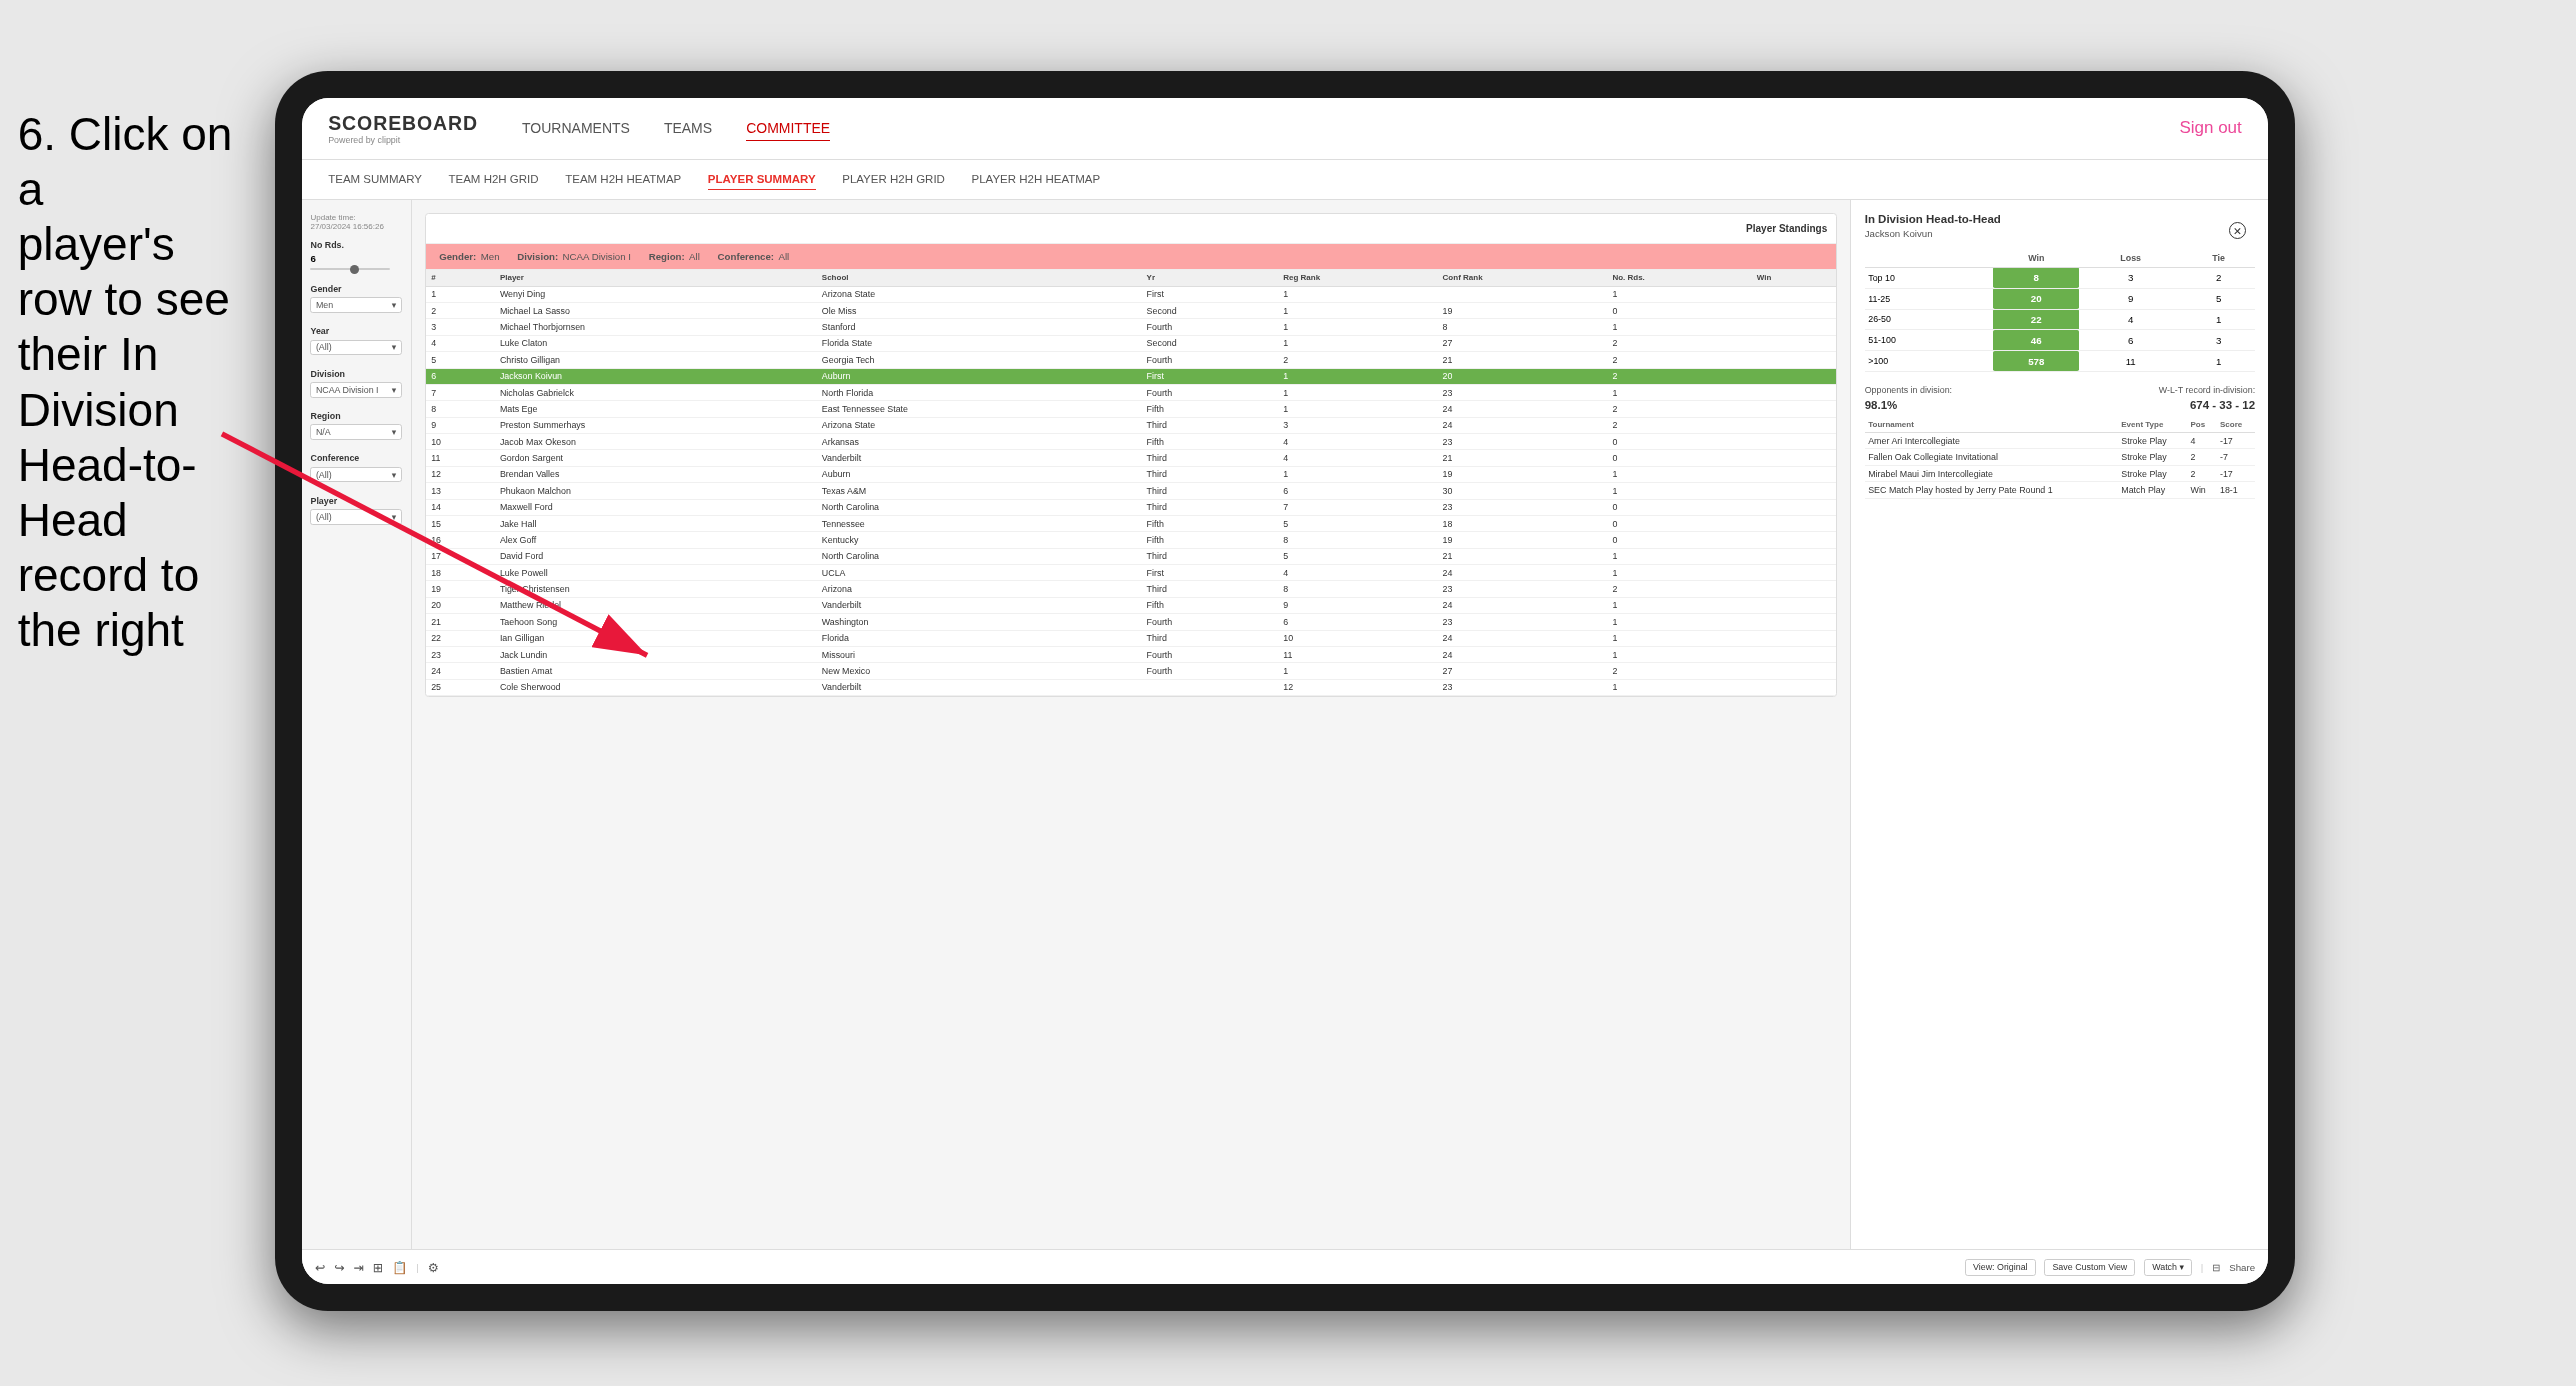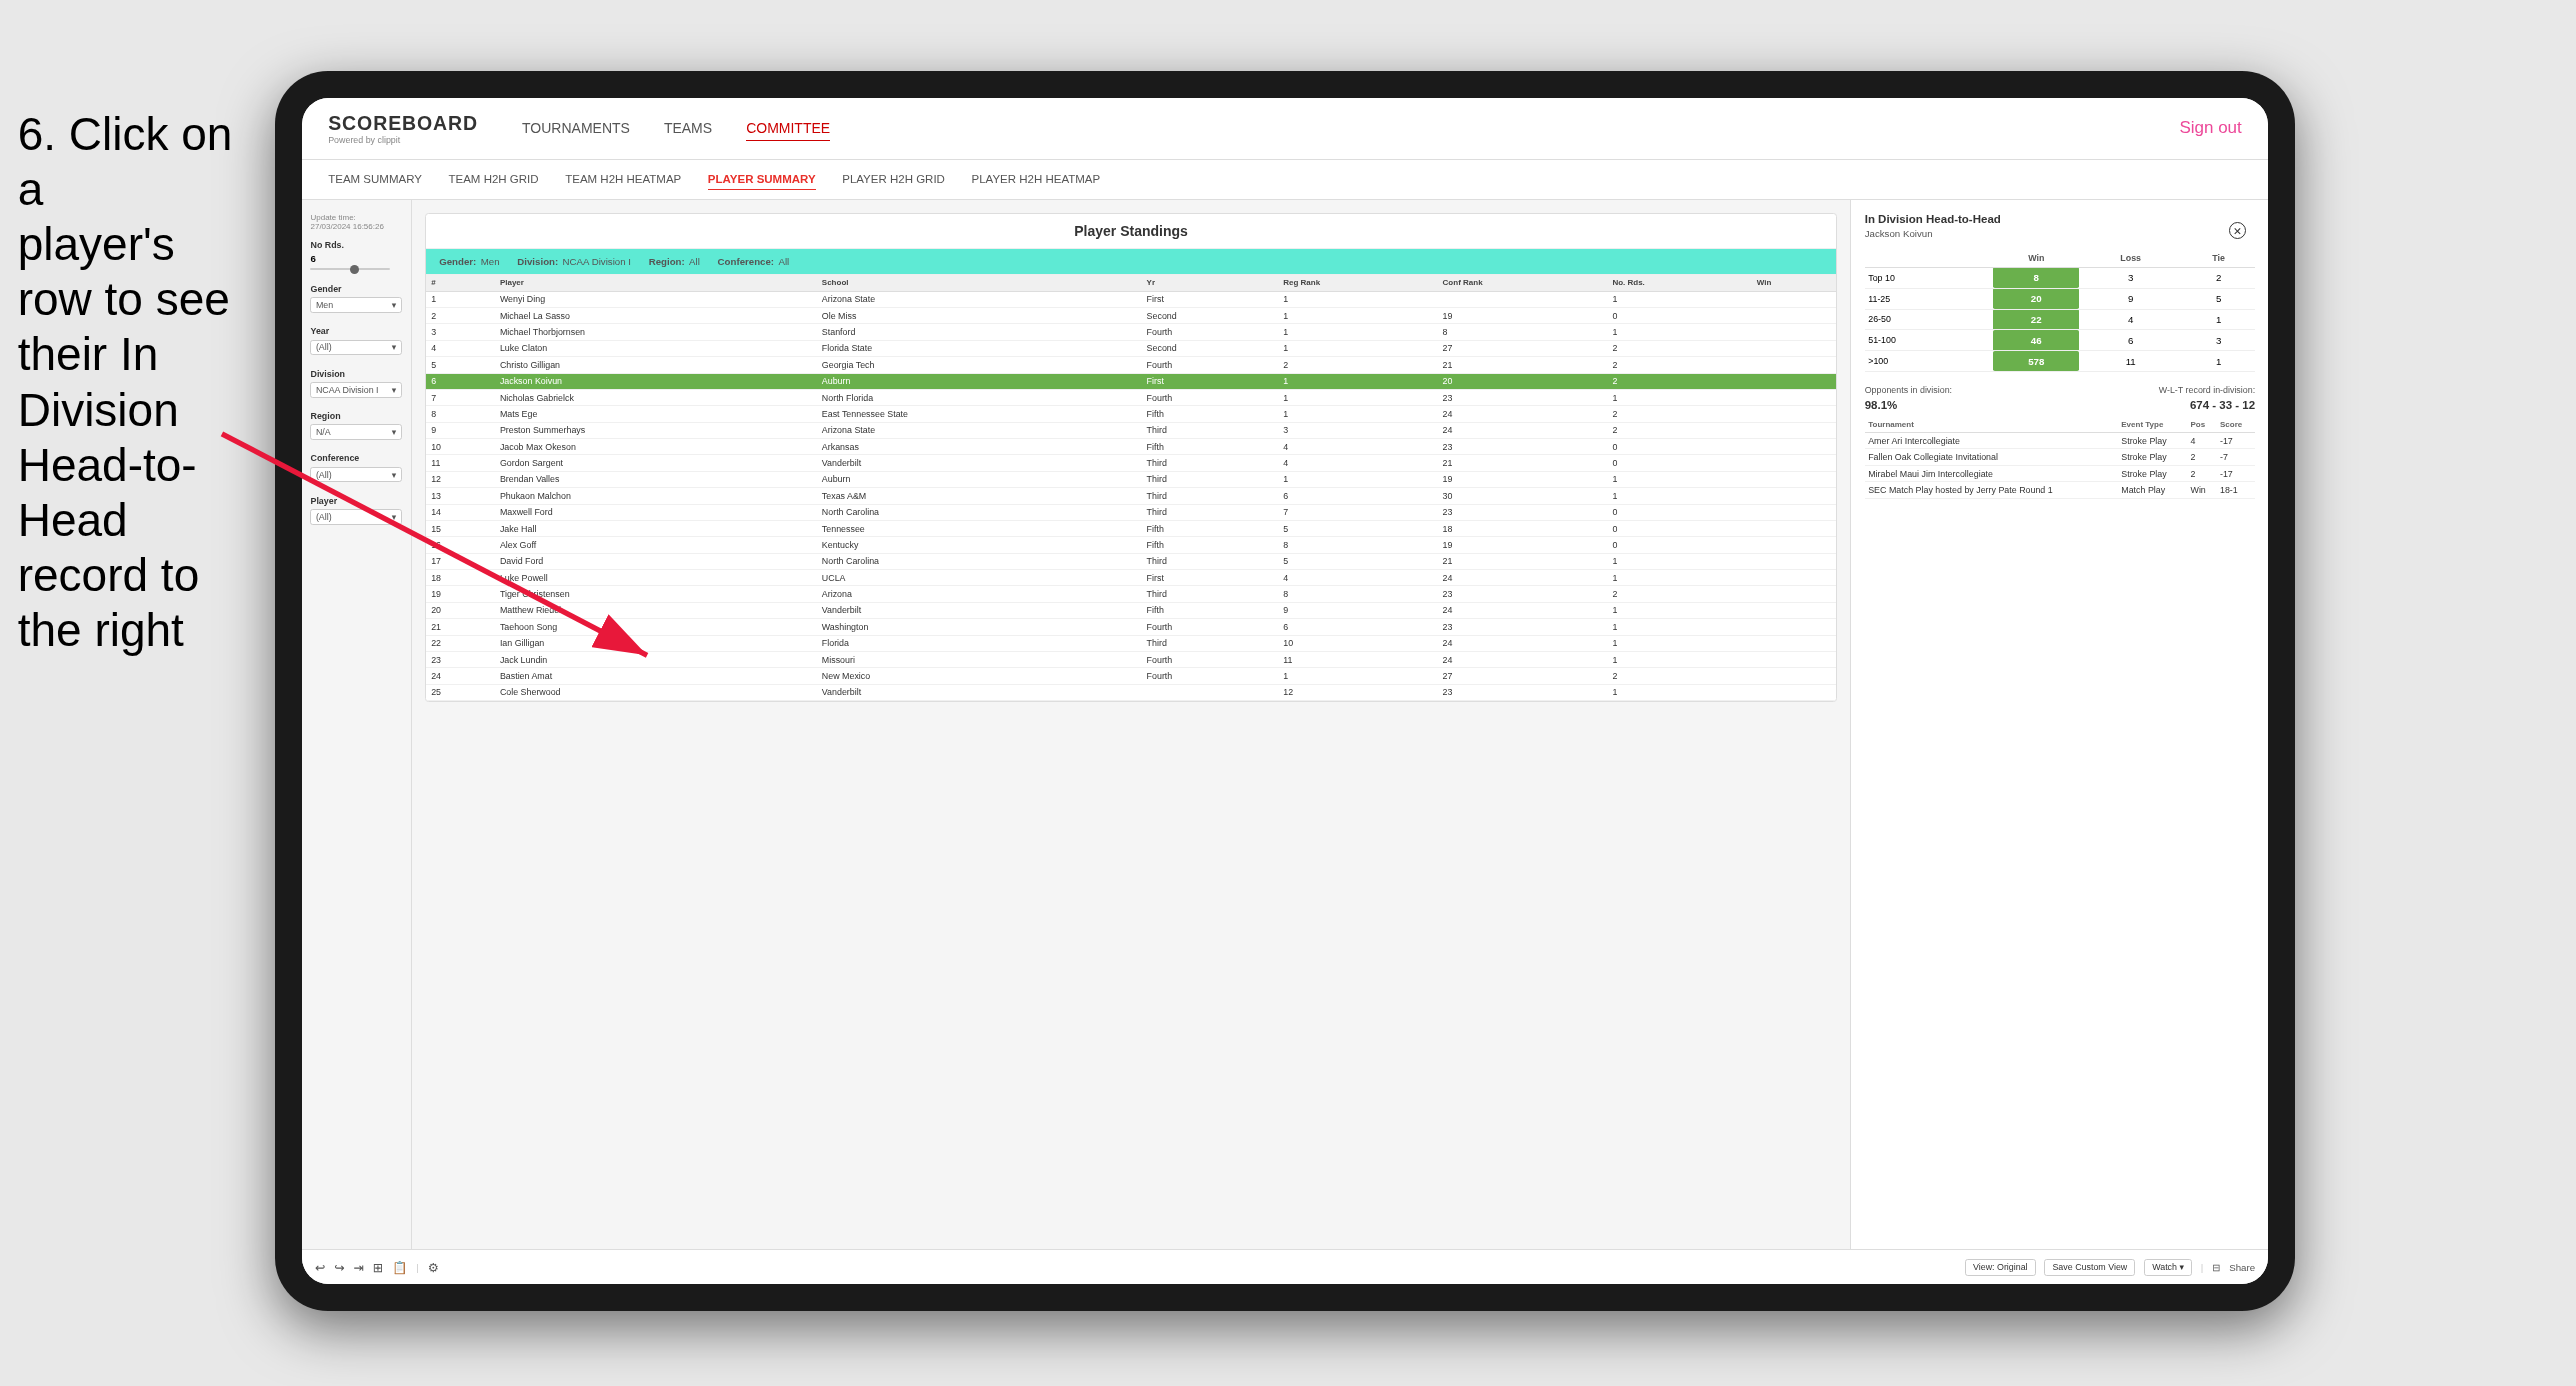--- a/index.html
+++ b/index.html
@@ -173,36 +173,36 @@
     }
 
     .standings-container {
       background: #fff;
       border: 0.9px solid #ddd;
       border-radius: 3.5px;
       overflow: hidden;
     }
 
     .standings-header {
-      text-align: center;
+      text-align: right;
       padding: 8.9px;
-      font-size: 14px;
+      font-size: 10px;
       font-weight: 600;
       color: #333;
       border-bottom: 0.9px solid #eee;
     }
 
     .filters-row {
       display: flex;
       gap: 17.7px;
       padding: 7px 13.3px;
       font-size: 9.7px;
       color: #555;
       border-bottom: 0.9px solid #eee;
-      background: #5eead4;
+      background: #fca5a5;
       text-align: center;
     }
 
     .filter-item {
       display: flex;
       align-items: center;
       gap: 4.4px;
     }
 
     .filter-label { font-weight: 600; }

